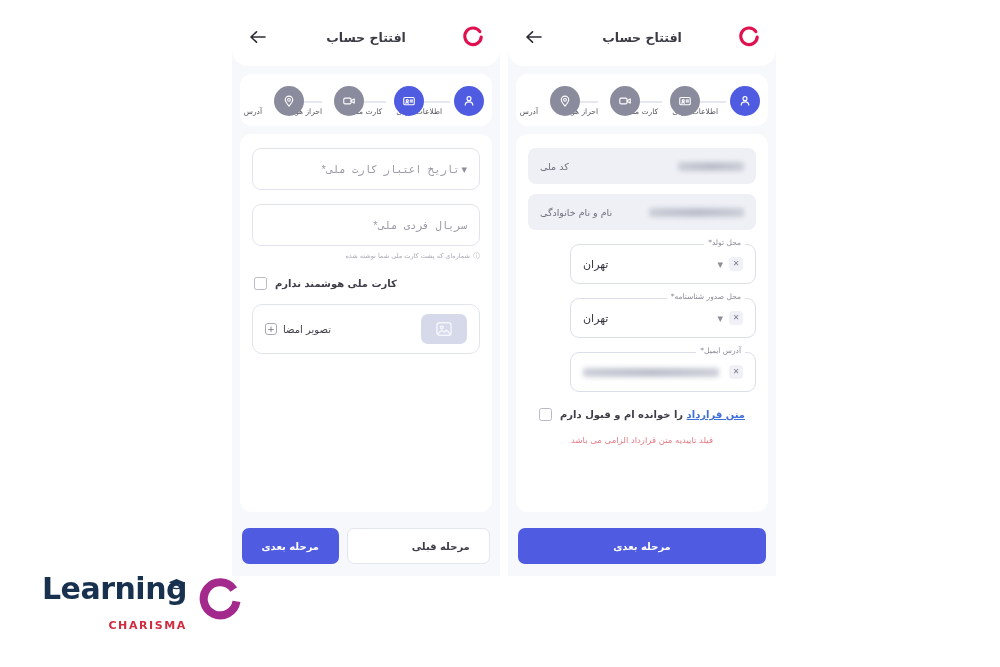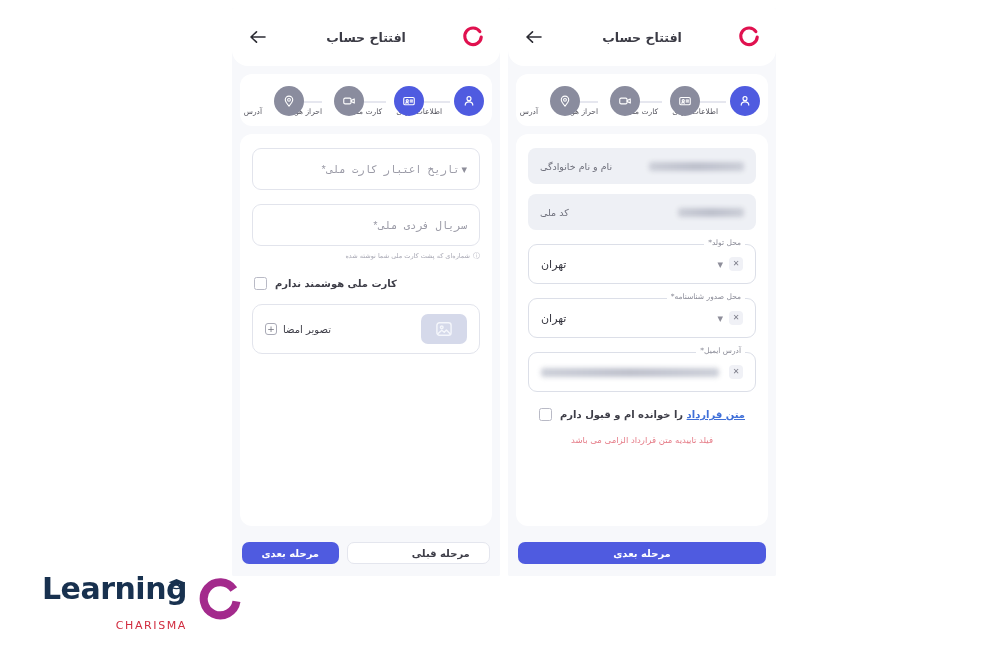--- a/index.html
+++ b/index.html
@@ -258,20 +258,21 @@
   .sel-box {
     height: 40px;
     border: 1px solid #dcdfe8;
     border-radius: 9px;
     background: #fff;
     display: flex;
     flex-direction: row-reverse;
     align-items: center;
     justify-content: space-between;
     padding: 0 12px;
+    margin-left: 42px;
   }
   .sel-value { font-size: 11px; color: #35353f; }
   .sel-actions {
     display: flex; flex-direction: row-reverse;
     align-items: center; gap: 6px;
     color: #8e8e9a;
   }
   .chip-x {
     width: 14px; height: 14px;
     border-radius: 4px;
@@ -305,21 +306,21 @@
   
   .bottom-bar {
     flex: 0 0 auto;
     background: #f7f8fb;
     padding: 8px 10px 12px 10px;
     display: flex;
     flex-direction: row-reverse;
     gap: 8px;
   }
   .btn {
-    height: 22px;
+    height: 36px;
     border-radius: 7px;
     display: flex; align-items: center; justify-content: center;
     font-size: 10px;
     font-weight: 600;
     flex: 1 1 0;
   }
   .btn-primary { background: #4f5be0; color: #ffffff; }
   .btn-ghost { background: #ffffff; color: #3d3d47; border: 1px solid #e4e6ee; padding-left: 45px; }
   .btn-full { flex: 1 1 100%; }
 
@@ -338,21 +339,21 @@
     font-size: 30px;
     font-weight: bold;
     color: #18314f;
     letter-spacing: -0.5px;
     line-height: 1;
     position: relative;
     font-family: "DejaVu Sans", "Liberation Sans", sans-serif;
   }
   .wm-charisma {
     font-size: 11px;
-    font-weight: normal;
+    font-weight: bold;
     color: #d12c3f;
     letter-spacing: 1.6px;
     margin-top: 15px;
     margin-left: 42px;
   }
   .cap {
     position: absolute;
     top: -9px;
     right: 2px;
   }
@@ -534,27 +535,27 @@
             </svg>
           </div>
           <div class="step-label">آدرس</div>
         </div>
       </div>
     </div>
 
     <div class="form-card">
 
       <div class="ro-field">
+        <span class="ro-label">کد ملی</span>
+        <span class="blur" style="width:66px;"></span>
+      </div>
+
+      <div class="ro-field">
         <span class="ro-label">نام و نام خانوادگی</span>
         <span class="blur" style="width:95px;"></span>
-      </div>
-
-      <div class="ro-field">
-        <span class="ro-label">کد ملی</span>
-        <span class="blur" style="width:66px;"></span>
       </div>
 
       <div class="sel-field">
         <span class="legend">محل تولد*</span>
         <div class="sel-box">
           <span class="sel-value">تهران</span>
           <span class="sel-actions">
             <span class="chev">▾</span>
             <span class="chip-x">✕</span>
           </span>

